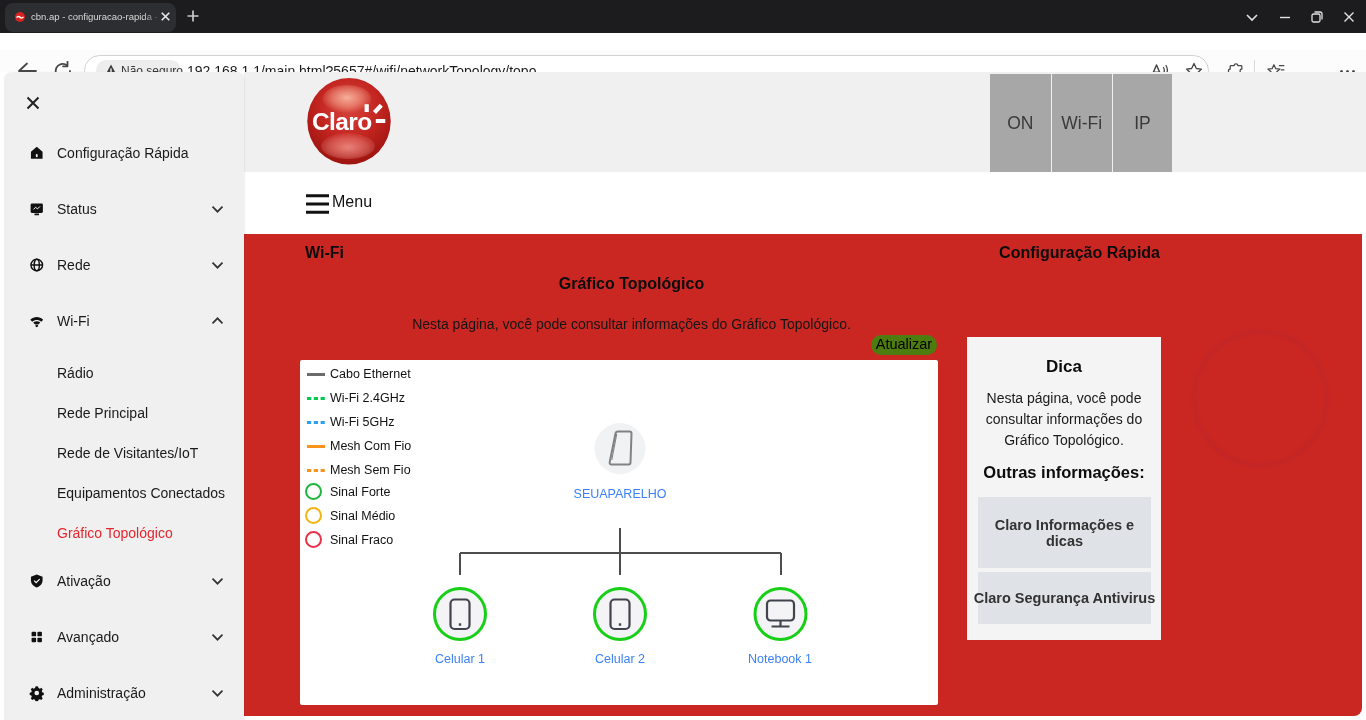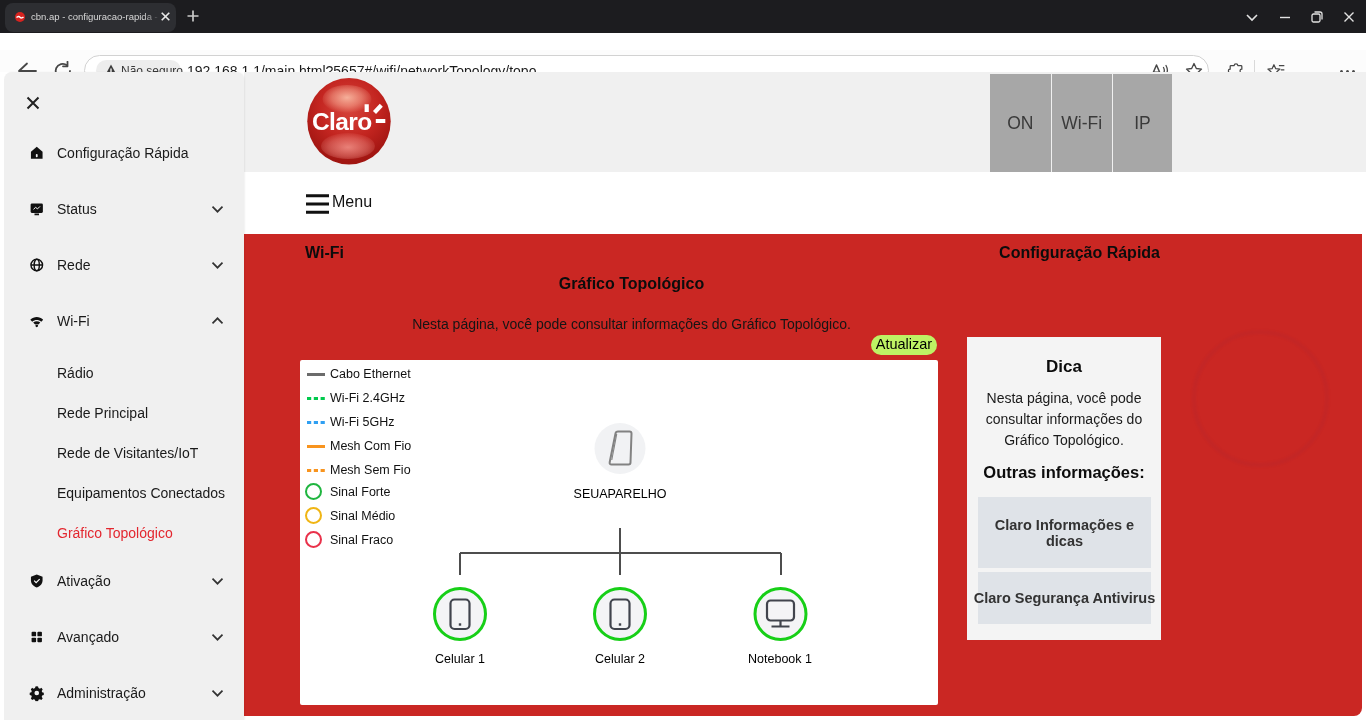--- a/index.html
+++ b/index.html
@@ -39,33 +39,33 @@
   
   #logo { left:307px; top:78px; width:85px; height:87px; }
   .graybox { position:absolute; top:74px; height:98px; background:#a7a7a7; color:#3a3a3a; font-size:17.5px; display:flex; align-items:center; justify-content:center; }
   #hamb { left:306px; top:194px; width:24px; height:20px; }
   #menutext { left:332px; top:193px; font-size:16px; color:#111; }
 
   
   .redtitle { position:absolute; top:244px; font-size:16px; font-weight:bold; color:#0c0c0c; }
   #gtitle { left:244px; top:275px; width:775px; text-align:center; font-size:16px; font-weight:bold; color:#0c0c0c; }
   #gdesc { left:244px; top:316px; width:775px; text-align:center; font-size:14px; color:#151515; }
-  #refresh { left:871px; top:335px; width:66px; height:20px; background:#bef264; border-radius:10px; font-size:14.5px; color:#000; text-align:center; line-height:19px; }
+  #refresh { left:871px; top:335px; width:66px; height:20px; background:#4d7c0f; border-radius:10px; font-size:14.5px; color:#000; text-align:center; line-height:19px; }
   #topo { left:300px; top:360px; width:638px; height:345px; background:#fff; border-radius:2px; }
   #dica { left:967px; top:337px; width:194px; height:303px; background:#f4f4f4; }
   #ring { left:1192px; top:330px; width:137px; height:137px; border:4px solid rgba(110,30,80,0.07); border-radius:50%; filter:blur(1.2px); }
 
   
   .leg { position:absolute; left:0px; width:200px; height:24px; }
   .leg .sw { position:absolute; left:7px; top:11px; width:18px; }
   .leg .lt { position:absolute; left:30px; top:50%; transform:translateY(-50%); font-size:12.5px; color:#111; }
   .leg .ci { position:absolute; left:5px; top:3px; width:17px; height:17px; border-radius:50%; border-width:2.5px; border-style:solid; }
 
   
-  .node-label { position:absolute; transform:translateX(-50%); font-size:12.5px; color:#000000; white-space:nowrap; }
+  .node-label { position:absolute; transform:translateX(-50%); font-size:12.5px; color:#3b82f6; white-space:nowrap; }
 
   
   #dica h3 { text-align:center; font-size:17px; color:#0c0c0c; margin-top:20px; }
   #dicap { margin:11px 8px 0; text-align:center; font-size:14px; line-height:21px; color:#1a1a1a; }
   #dicao { text-align:center; font-size:16.5px; font-weight:bold; color:#0c0c0c; margin-top:12px; }
   .dbtn { position:absolute; left:11px; width:173px; background:#dfe3e8; color:#333; font-size:14.5px; white-space:nowrap; font-weight:bold; text-align:center; display:flex; align-items:center; justify-content:center; }
 </style>
 </head>
 <body>
 <div id="stage">

